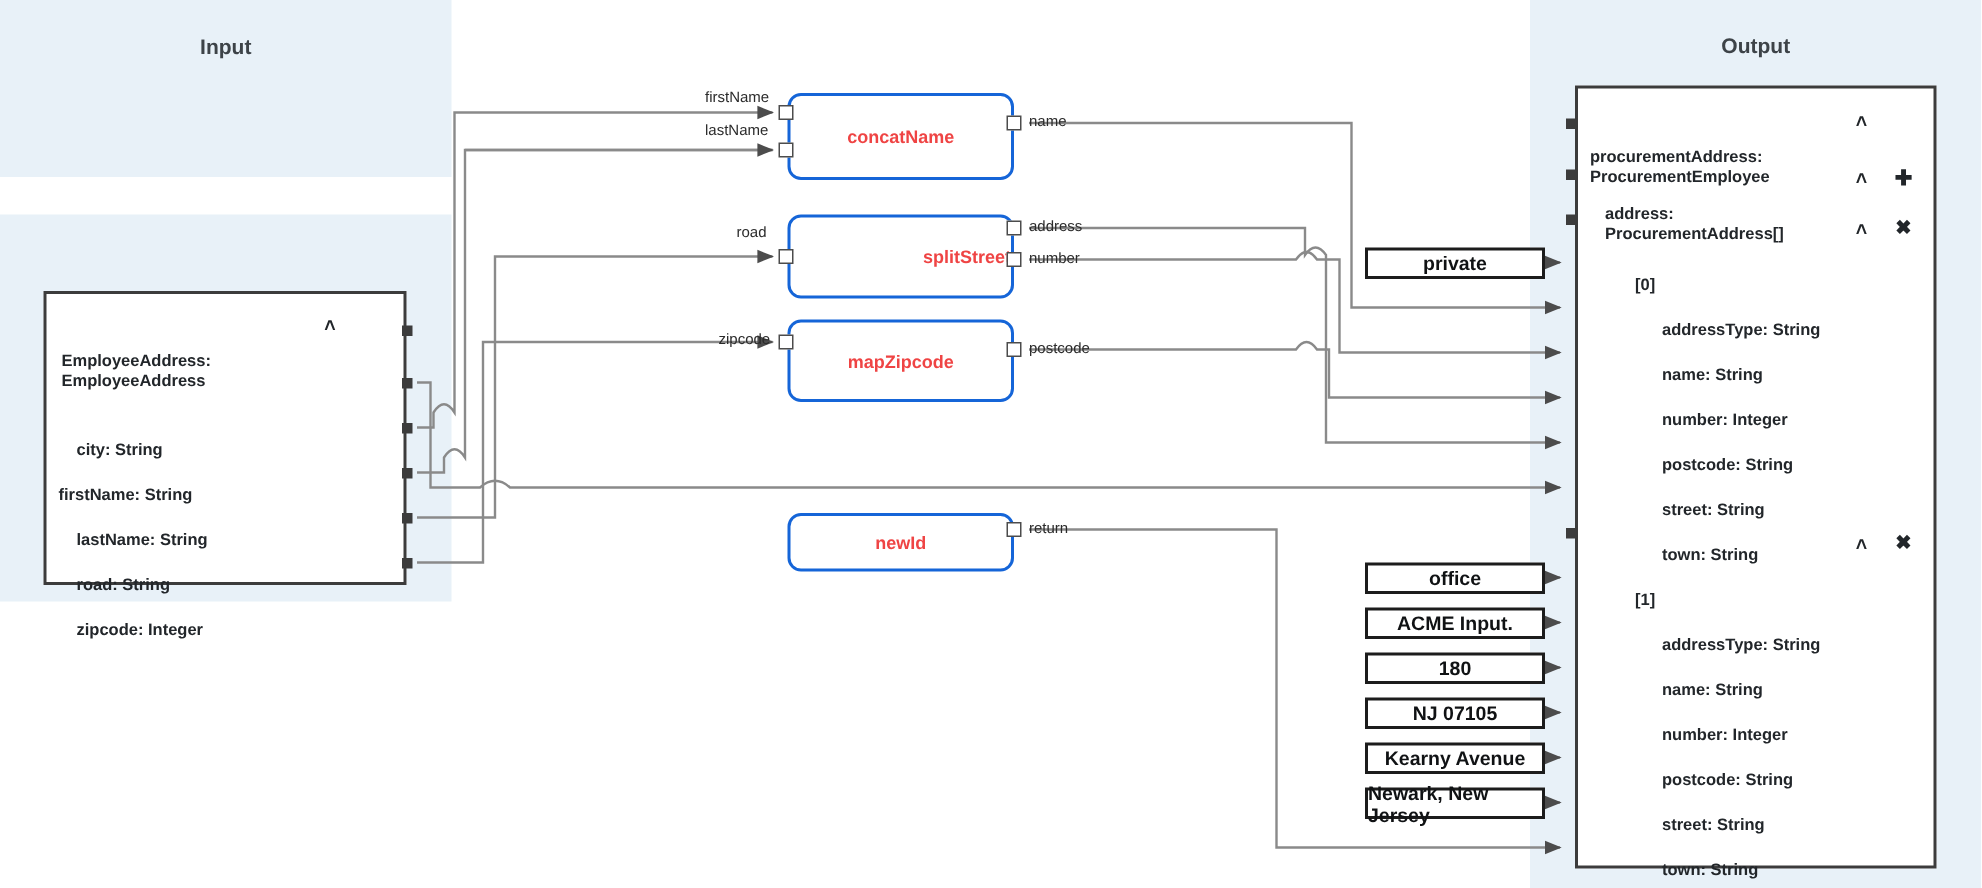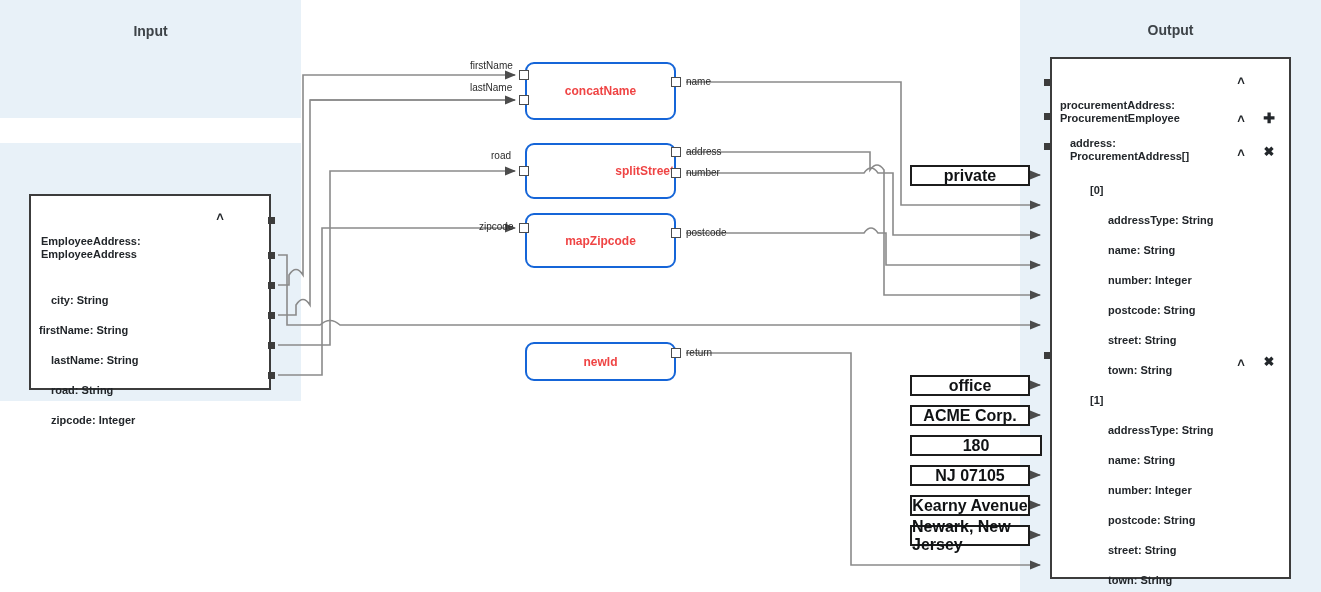--- a/index.html
+++ b/index.html
@@ -120,21 +120,21 @@
     position: absolute;
     height: 21px;
     background: #ffffff;
     border: 2px solid #1c1c1c;
     box-sizing: border-box;
     display: flex;
     align-items: center;
     justify-content: center;
   }
   .const-label {
-    font-size: 16px;
+    font-size: 13px;
     font-weight: bold;
     color: #101214;
   }
 
   
   #wires {
     position: absolute;
     left: 0; top: 0;
     width: 1321px;
     height: 592px;
@@ -263,23 +263,23 @@
   <div class="fn-port" style="left:671px; top:348px;"></div>
   <div class="port-label" style="left:686px; top:347px;">return</div>
 
   <div class="const-box" style="left:910px; top:165px; width:120px;">
     <span class="const-label">private</span>
   </div>
   <div class="const-box" style="left:910px; top:375px; width:120px;">
     <span class="const-label">office</span>
   </div>
   <div class="const-box" style="left:910px; top:405px; width:120px;">
-    <span class="const-label">ACME Corp.</span>
-  </div>
-  <div class="const-box" style="left:910px; top:435px; width:132px;">
+    <span class="const-label">ACME Input.</span>
+  </div>
+  <div class="const-box" style="left:910px; top:435px; width:120px;">
     <span class="const-label">180</span>
   </div>
   <div class="const-box" style="left:910px; top:465px; width:120px;">
     <span class="const-label">NJ 07105</span>
   </div>
   <div class="const-box" style="left:910px; top:495px; width:120px;">
     <span class="const-label">Kearny Avenue</span>
   </div>
   <div class="const-box" style="left:910px; top:525px; width:120px;">
     <span class="const-label">Newark, New Jersey</span>

